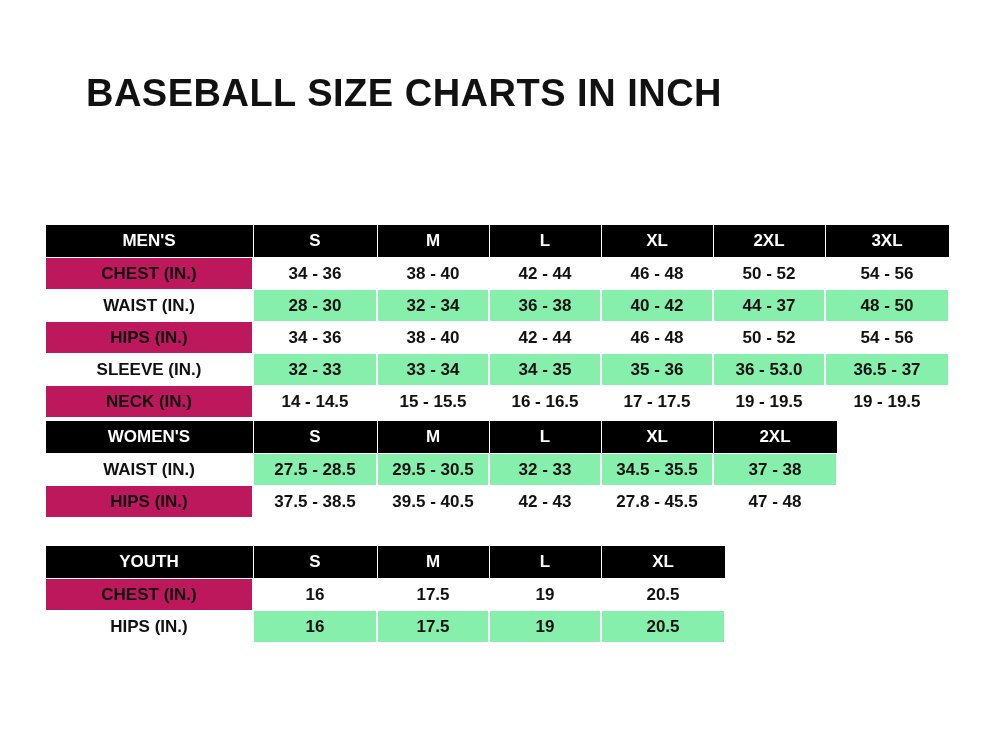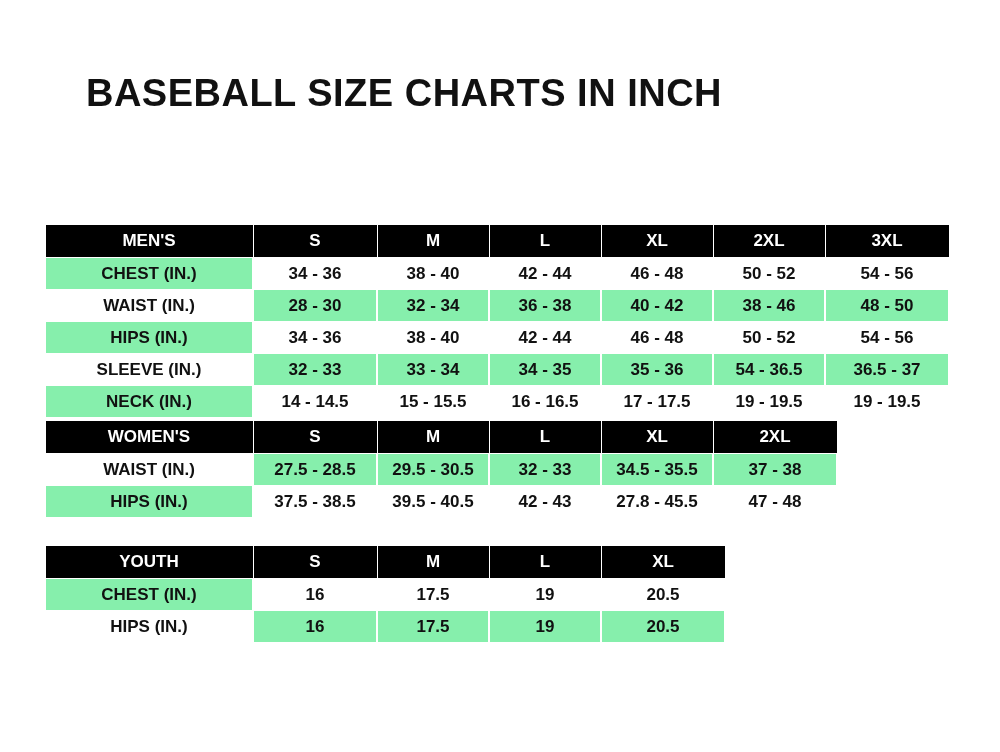--- a/index.html
+++ b/index.html
@@ -56,21 +56,21 @@
   .chart thead th.rowhead {
     text-align: center;
   }
   .chart tbody tr.alt td {
     background: #ebebeb;
   }
   .chart tbody tr td {
     background: #ffffff;
   }
   .chart tbody td.rowlabel {
-    background: #86efac;
+    background: #be185d;
     font-size: 17px;
   }
   .chart tbody tr.alt td.rowlabel {
     background: #ffffff;
   }
   
   .chart tbody td {
     border-left: 2px solid #ffffff;
     border-right: 2px solid #ffffff;
     border-top: 1px solid #ffffff;
@@ -120,39 +120,39 @@
           <td class="datacell">46 - 48</td>
           <td class="datacell">50 - 52</td>
           <td class="datacell">54 - 56</td>
         </tr>
         <tr class="alt">
           <td class="rowlabel">WAIST (IN.)</td>
           <td class="datacell">28 - 30</td>
           <td class="datacell">32 - 34</td>
           <td class="datacell">36 - 38</td>
           <td class="datacell">40 - 42</td>
-          <td class="datacell">38 - 46</td>
+          <td class="datacell">44 - 37</td>
           <td class="datacell">48 - 50</td>
         </tr>
         <tr>
           <td class="rowlabel">HIPS (IN.)</td>
           <td class="datacell">34 - 36</td>
           <td class="datacell">38 - 40</td>
           <td class="datacell">42 - 44</td>
           <td class="datacell">46 - 48</td>
           <td class="datacell">50 - 52</td>
           <td class="datacell">54 - 56</td>
         </tr>
         <tr class="alt">
           <td class="rowlabel">SLEEVE (IN.)</td>
           <td class="datacell">32 - 33</td>
           <td class="datacell">33 - 34</td>
           <td class="datacell">34 - 35</td>
           <td class="datacell">35 - 36</td>
-          <td class="datacell">54 - 36.5</td>
+          <td class="datacell">36 - 53.0</td>
           <td class="datacell">36.5 - 37</td>
         </tr>
         <tr>
           <td class="rowlabel">NECK (IN.)</td>
           <td class="datacell">14 - 14.5</td>
           <td class="datacell">15 - 15.5</td>
           <td class="datacell">16 - 16.5</td>
           <td class="datacell">17 - 17.5</td>
           <td class="datacell">19 - 19.5</td>
           <td class="datacell">19 - 19.5</td>

